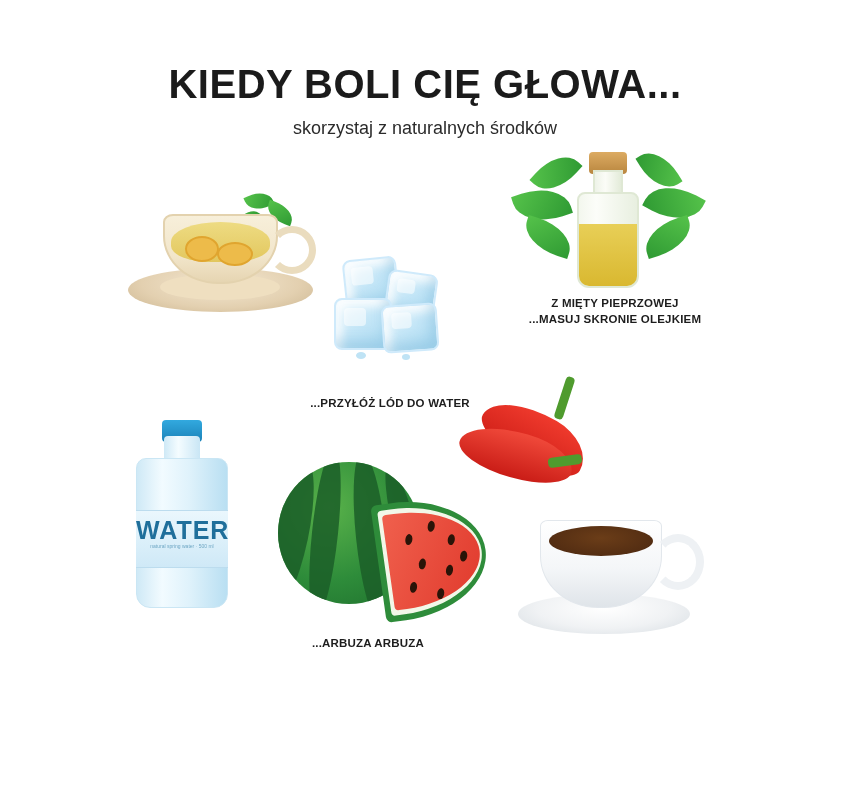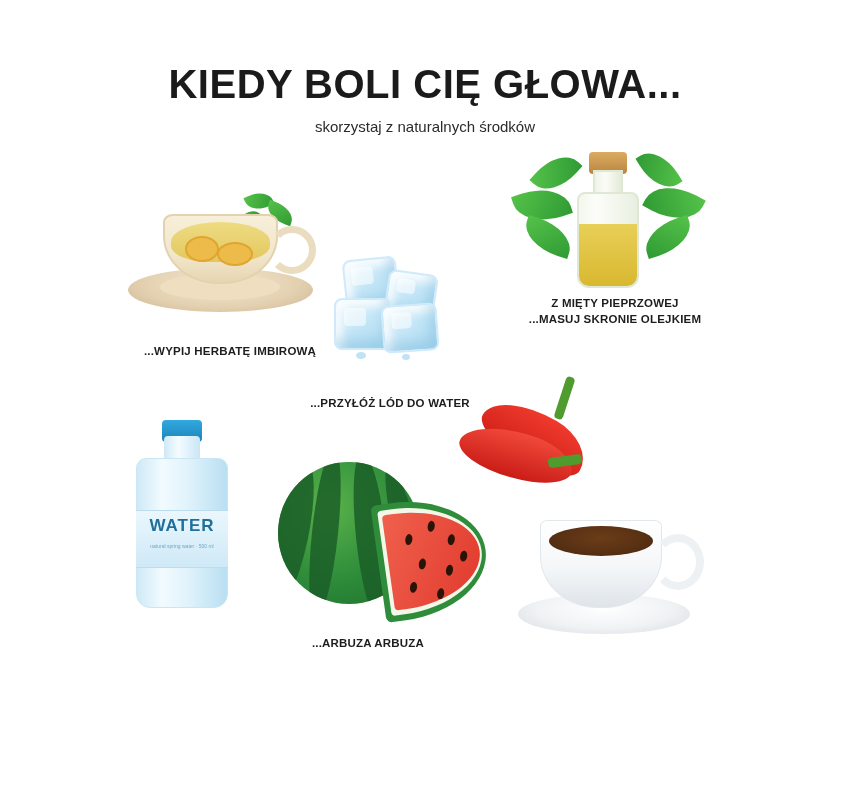--- a/index.html
+++ b/index.html
@@ -36,21 +36,21 @@
   }
 
   .subtitle {
     position: absolute;
     left: 0;
     top: 118px;
     width: 850px;
     text-align: center;
     font-family: "Liberation Sans", sans-serif;
     font-weight: normal;
-    font-size: 15px;
+    font-size: 18px;
     color: #2b2b2b;
   }
 
   .caption {
     position: absolute;
     font-family: "Liberation Sans", sans-serif;
     font-weight: bold;
     font-size: 11.5px;
     letter-spacing: 0.2px;
     color: #1d1d1d;
@@ -206,21 +206,21 @@
     border-top: 1px solid #bcdcee;
     border-bottom: 1px solid #bcdcee;
   }
   .wb-label-text {
     position: absolute;
     left: 0; top: 98px;
     width: 92px;
     text-align: center;
     font-family: "Liberation Sans", sans-serif;
     font-weight: bold;
-    font-size: 17px;
+    font-size: 25px;
     color: #1f6f9b;
     letter-spacing: 1px;
   }
   .wb-label-sub {
     position: absolute;
     left: 6px; top: 124px;
     width: 80px;
     text-align: center;
     font-size: 5px;
     color: #6fa7c4;
@@ -329,21 +329,20 @@
 
     <div class="tea-saucer"></div>
     <div class="tea-saucer-inner"></div>
     <div class="tea-cup">
       <div class="tea-liquid"></div>
       <div class="tea-slice" style="left:20px; top:20px; width:30px; height:22px;"></div>
       <div class="tea-slice" style="left:52px; top:26px; width:32px; height:20px;"></div>
     </div>
     <div class="tea-handle"></div>
   </div>
-  <div class="caption" style="left:80px; top:344px; width:300px;">...WYPIJ HERBATĘ IMBIROWĄ</div>
 
   <div class="item" style="left:330px; top:258px; width:120px; height:110px;">
     <div class="cube" style="left:14px; top:0px; width:50px; height:46px; transform:rotate(-6deg);">
       <div class="cube-face" style="left:6px; top:6px; width:22px; height:18px;"></div>
     </div>
     <div class="cube" style="left:56px; top:14px; width:46px; height:42px; transform:rotate(8deg);">
       <div class="cube-face" style="left:8px; top:6px; width:18px; height:14px;"></div>
     </div>
     <div class="cube" style="left:4px; top:40px; width:54px; height:48px;">
       <div class="cube-face" style="left:8px; top:8px; width:22px; height:18px;"></div>

